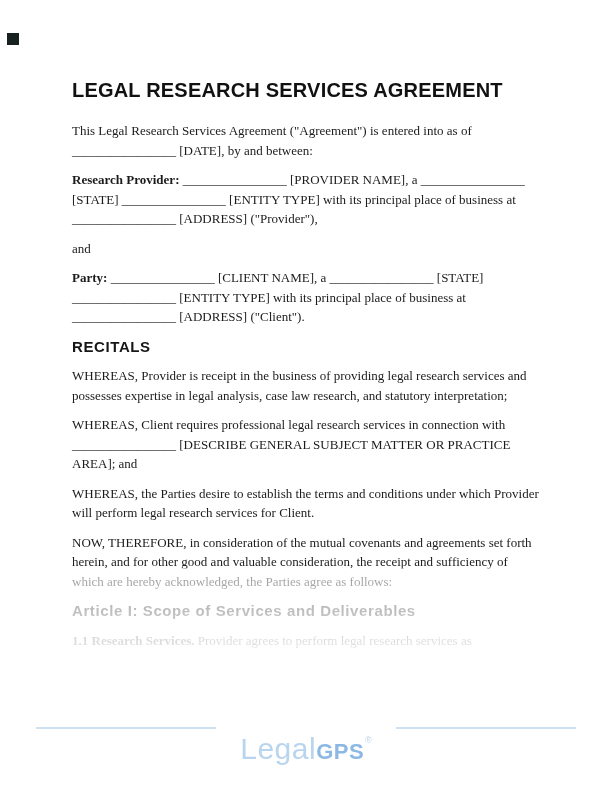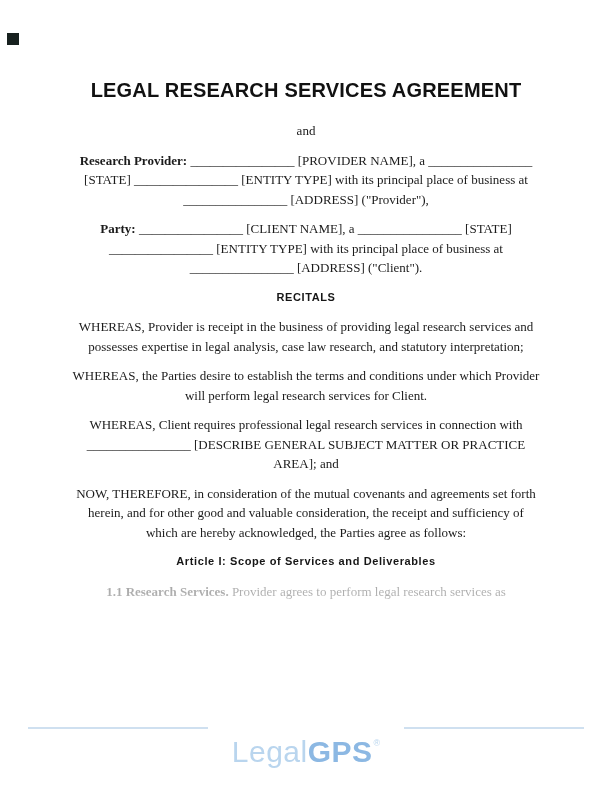--- a/index.html
+++ b/index.html
@@ -9,21 +9,20 @@
   }
   .page {
     position: relative;
     width: 612px;
     height: 792px;
     margin: 0 auto;
     background: #ffffff;
     overflow: hidden;
     font-family: "Liberation Serif", "DejaVu Serif", serif;
     color: #1b1b1b;
-    text-align: center;
   }
   .corner-marker {
     position: absolute;
     left: 7px;
     top: 33px;
     width: 12px;
     height: 12px;
     background: #17211f;
   }
   .content {
@@ -44,21 +43,21 @@
     margin: 0 0 10px 0;
     font-size: 13px;
     line-height: 19.5px;
   }
   .doc-para .b {
     font-weight: bold;
   }
   h2.doc-heading {
     margin: 6px 0 10px 0;
     font-family: "Liberation Sans", sans-serif;
-    font-size: 11px;
+    font-size: 15px;
     font-weight: bold;
     line-height: 19.5px;
     letter-spacing: 0.6px;
     color: #161616;
   }
   .fade-overlay {
     position: absolute;
     left: 0;
     right: 0;
     top: 568px;
@@ -94,21 +93,21 @@
     align-items: baseline;
     white-space: nowrap;
   }
   .brand .light {
     font-size: 30px;
     font-weight: 300;
     color: #b9d5ee;
     letter-spacing: 0.5px;
   }
   .brand .bold {
-    font-size: 30px;
+    font-size: 22px;
     font-weight: bold;
     color: #8cb8e3;
     letter-spacing: 0.5px;
     margin-top: 48px;
   }
   .brand .reg {
     font-size: 9px;
     color: #b9d5ee;
     position: relative;
     top: -16px;
@@ -119,27 +118,28 @@
 <body>
 
 <div class="page">
 
   <div class="corner-marker"></div>
 
   <div class="content">
     <h1 class="doc-title">LEGAL RESEARCH SERVICES AGREEMENT</h1>
 
     <div>
+        <p class="doc-para"><span>This Legal Research Services Agreement ("Agreement") is entered into as of ________________ [DATE], by and between:</span></p>
+        <p class="doc-para"><span class="b">Research Provider: </span><span>________________ [PROVIDER NAME], a ________________ [STATE] ________________ [ENTITY TYPE] with its principal place of business at ________________ [ADDRESS] ("Provider"),</span></p>
         <p class="doc-para"><span>and</span></p>
-        <p class="doc-para"><span class="b">Research Provider: </span><span>________________ [PROVIDER NAME], a ________________ [STATE] ________________ [ENTITY TYPE] with its principal place of business at ________________ [ADDRESS] ("Provider"),</span></p>
         <p class="doc-para"><span class="b">Party: </span><span>________________ [CLIENT NAME], a ________________ [STATE] ________________ [ENTITY TYPE] with its principal place of business at ________________ [ADDRESS] ("Client").</span></p>
         <h2 class="doc-heading">RECITALS</h2>
         <p class="doc-para"><span>WHEREAS, Provider is receipt in the business of providing legal research services and possesses expertise in legal analysis, case law research, and statutory interpretation;</span></p>
+        <p class="doc-para"><span>WHEREAS, Client requires professional legal research services in connection with ________________ [DESCRIBE GENERAL SUBJECT MATTER OR PRACTICE AREA]; and</span></p>
         <p class="doc-para"><span>WHEREAS, the Parties desire to establish the terms and conditions under which Provider will perform legal research services for Client.</span></p>
-        <p class="doc-para"><span>WHEREAS, Client requires professional legal research services in connection with ________________ [DESCRIBE GENERAL SUBJECT MATTER OR PRACTICE AREA]; and</span></p>
         <p class="doc-para"><span>NOW, THEREFORE, in consideration of the mutual covenants and agreements set forth herein, and for other good and valuable consideration, the receipt and sufficiency of which are hereby acknowledged, the Parties agree as follows:</span></p>
         <h2 class="doc-heading">Article I: Scope of Services and Deliverables</h2>
         <p class="doc-para"><span class="b">1.1 Research Services. </span><span>Provider agrees to perform legal research services as</span></p>
       </div>
   </div>
 
   <div class="fade-overlay"></div>
 
   <div class="footer">
     <div class="rule"></div>

